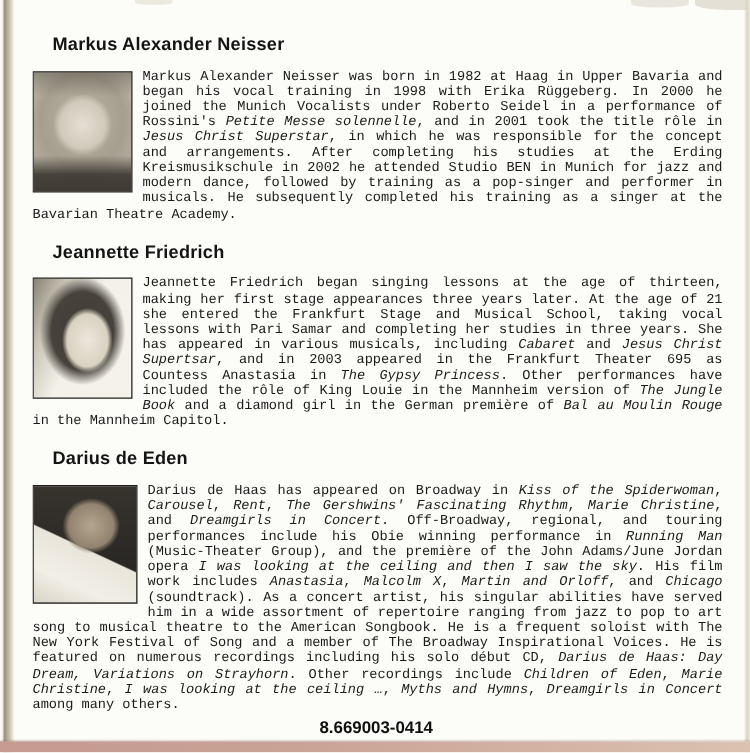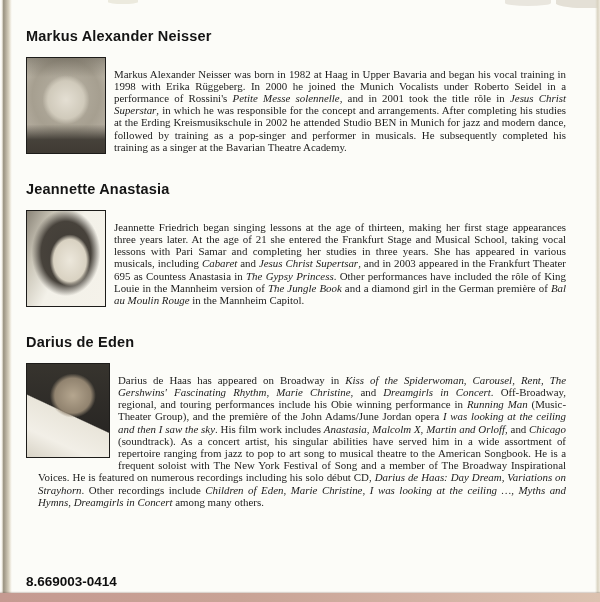--- a/index.html
+++ b/index.html
@@ -41,32 +41,33 @@
 
   .content {
     position: absolute; left: 26px; right: 22px; top: 28px; z-index: 1;
   }
   h1.artist-name {
     font-family: "Liberation Sans", sans-serif;
     font-weight: bold;
     font-size: 14.5px;
     line-height: 1.15;
     color: #141414;
-    margin: 16px 0 11px 0;
+    margin: 16px 0 11px 16px;
     letter-spacing: 0.2px;
   }
   section.artist:first-child h1.artist-name { margin-top: 0; }
 
   .bio-wrap { overflow: hidden; }
   .bio {
-    margin: 12px;
+    margin: 0;
     font-size: 10.9px;
     line-height: 12.2px;
     color: var(--text, #1b1b1b);
     text-align: justify;
+    font-family: Liberation Mono, monospace;
   }
   .photo {
     float: left;
     width: 80px;
     height: 97px;
     box-sizing: border-box;
     margin: 1px 8px 2px 0;
     border: 1.5px solid #1d1c1a;
   }
   .photo-1 {
@@ -87,21 +88,21 @@
     width: 84px;
     height: 95px;
     background:
       radial-gradient(ellipse 40% 34% at 56% 34%, #b5a68f 0%, #91836f 55%, rgba(0,0,0,0) 70%),
       linear-gradient(205deg, rgba(255,255,255,0) 52%, #e9e5da 53%, #f2efe7 78%, #d8d3c6 100%),
       linear-gradient(#37342e, #232120);
   }
 
   .footer {
     position: absolute; left: 26px; right: 24px; bottom: 13px; z-index: 2;
-    display: flex; justify-content: flex-start; align-items: baseline;
+    display: flex; justify-content: center; align-items: baseline;
     font-family: "Liberation Sans", sans-serif;
     font-weight: bold;
     font-size: 13.5px;
     color: #0f0f0f;
   }
 </style>
 </head>
 <body>
 
 <div class="sheet">
@@ -114,21 +115,21 @@
 
     <section class="artist">
       <h1 class="artist-name">Markus Alexander Neisser</h1>
       <div class="bio-wrap">
         <div class="photo photo-1" aria-label="black-and-white portrait photo of Markus Alexander Neisser"></div>
         <p class="bio"><span>Markus Alexander Neisser was born in 1982 at Haag in Upper Bavaria and began his vocal training in 1998 with Erika Rüggeberg. In 2000 he joined the Munich Vocalists under Roberto Seidel in a performance of Rossini's </span><i>Petite Messe solennelle</i><span>, and in 2001 took the title rôle in </span><i>Jesus Christ Superstar</i><span>, in which he was responsible for the concept and arrangements. After completing his studies at the Erding Kreismusikschule in 2002 he attended Studio BEN in Munich for jazz and modern dance, followed by training as a pop-singer and performer in musicals. He subsequently completed his training as a singer at the Bavarian Theatre Academy.</span></p>
       </div>
     </section>
 
     <section class="artist">
-      <h1 class="artist-name">Jeannette Anastasia</h1>
+      <h1 class="artist-name">Jeannette Friedrich</h1>
       <div class="bio-wrap">
         <div class="photo photo-2" aria-label="black-and-white portrait photo of Jeannette Friedrich"></div>
         <p class="bio"><span>Jeannette Friedrich began singing lessons at the age of thirteen, making her first stage appearances three years later. At the age of 21 she entered the Frankfurt Stage and Musical School, taking vocal lessons with Pari Samar and completing her studies in three years. She has appeared in various musicals, including </span><i>Cabaret</i><span> and </span><i>Jesus Christ Supertsar</i><span>, and in 2003 appeared in the Frankfurt Theater 695 as Countess Anastasia in </span><i>The Gypsy Princess</i><span>. Other performances have included the rôle of King Louie in the Mannheim version of </span><i>The Jungle Book</i><span> and a diamond girl in the German première of </span><i>Bal au Moulin Rouge</i><span> in the Mannheim Capitol.</span></p>
       </div>
     </section>
 
     <section class="artist">
       <h1 class="artist-name">Darius de Eden</h1>
       <div class="bio-wrap">
         <div class="photo photo-3" aria-label="black-and-white portrait photo of Darius de Haas"></div>

